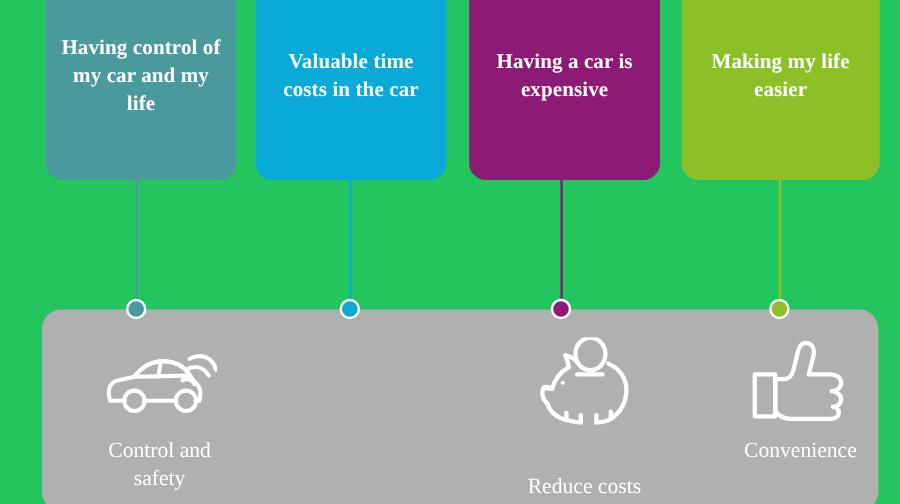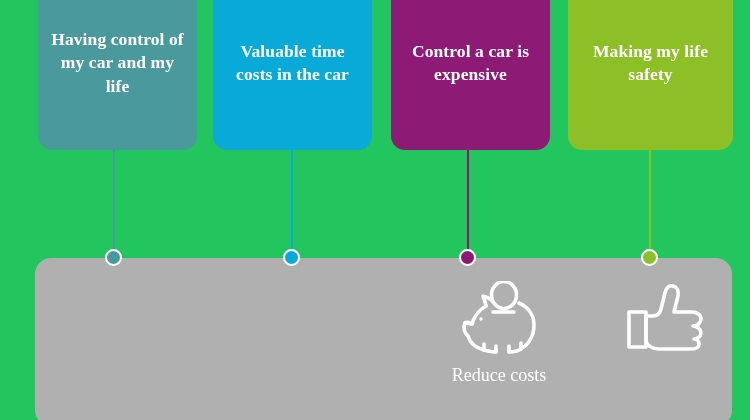--- a/index.html
+++ b/index.html
@@ -90,21 +90,21 @@
   .benefit {
     position: absolute;
     top: 22px;
     width: 160px;
     display: flex;
     flex-direction: column;
     align-items: center;
   }
   #benefit-0 { left: 18px; }
   #benefit-1 { left: 196px; }
-  #benefit-2 { left: 384px; }
+  #benefit-2 { left: 372px; gap: 30px; }
   #benefit-3 { left: 552px; }
 
   .benefit-icon {
     height: 76px;
     display: flex;
     align-items: center;
     justify-content: center;
   }
   .benefit-label {
     margin-top: 8px;
@@ -120,33 +120,57 @@
 
 <div id="infographic">
 
   <div class="card" id="card-0">
     <span class="card-text">Having control of my car and my life</span>
   </div>
   <div class="card" id="card-1">
     <span class="card-text">Valuable time costs in the car</span>
   </div>
   <div class="card" id="card-2">
-    <span class="card-text">Control a car is expensive</span>
+    <span class="card-text">Having a car is expensive</span>
   </div>
   <div class="card" id="card-3">
-    <span class="card-text">Making my life safety</span>
+    <span class="card-text">Making my life easier</span>
   </div>
 
   <div class="connector" id="connector-0"></div>
   <div class="connector" id="connector-1"></div>
   <div class="connector" id="connector-2"></div>
   <div class="connector" id="connector-3"></div>
 
   <div id="benefit-panel">
 
+    <div class="benefit" id="benefit-0">
+      <div class="benefit-icon">
+        <svg width="96" height="72" viewBox="0 0 96 72" fill="none" stroke="#ffffff" stroke-width="3.4" stroke-linecap="round" stroke-linejoin="round">
+
+          <path d="M7 52 C4 44 6 37 13 35 L27 32 C33 24 41 19 51 19 C60 19 67 22 72 29 L77 36"></path>
+          <path d="M77 36 C82 40 83 46 81 52"></path>
+          <path d="M7 52 L19 52"></path>
+          <path d="M35 52 L62 52"></path>
+          <path d="M78 52 L81 52"></path>
+
+          <path d="M27 32 C33 24 41 19 51 19 C60 19 67 22 72 29"></path>
+          <path d="M49 19 L47 32"></path>
+          <path d="M27 32 L72 31"></path>
+
+          <circle cx="27" cy="52" r="8.5"></circle>
+          <circle cx="70" cy="52" r="8.5"></circle>
+
+          <path d="M70 26 C78 22 85 24 89 31"></path>
+          <path d="M73 17 C83 12 92 16 95 26"></path>
+          <path d="M67 35 C71 33 75 34 77 38"></path>
+        </svg>
+      </div>
+      <div class="benefit-label">Control and safety</div>
+    </div>
 
 
     <div class="benefit" id="benefit-2">
       <div class="benefit-icon">
         <svg width="86" height="74" viewBox="0 0 86 74" fill="none" stroke="#ffffff" stroke-width="3.6" stroke-linecap="round" stroke-linejoin="round">
 
           <ellipse cx="48" cy="14" rx="12.5" ry="13.5"></ellipse>
 
           <path d="M30 25 C23 29 18 36 16 43 L9 42 C7 46 8 52 12 55 C14 62 20 67 28 69"></path>
           <path d="M28 69 L28 63"></path>
@@ -175,20 +199,21 @@
 
           <path d="M5 31 L22 31 L22 66 L5 66 Z"></path>
 
           <path d="M22 35 L29 35 C33 35 36 32 37 28 L41 12 C42 7 45 4 49 5 C53 6 55 10 54 15 L50 31 L68 31
                    C73 31 77 34 77 38 C77 42 73 45 69 45
                    C73 45 77 48 77 52 C77 55 74 58 70 58
                    C73 58 75 60 75 63 C75 66 72 68 69 68 L35 68
                    C28 68 22 64 22 59 Z"></path>
         </svg>
       </div>
+      <div class="benefit-label">Convenience</div>
     </div>
 
   </div>
 
   <div class="dot" id="dot-0"></div>
   <div class="dot" id="dot-1"></div>
   <div class="dot" id="dot-2"></div>
   <div class="dot" id="dot-3"></div>
 
 </div>

